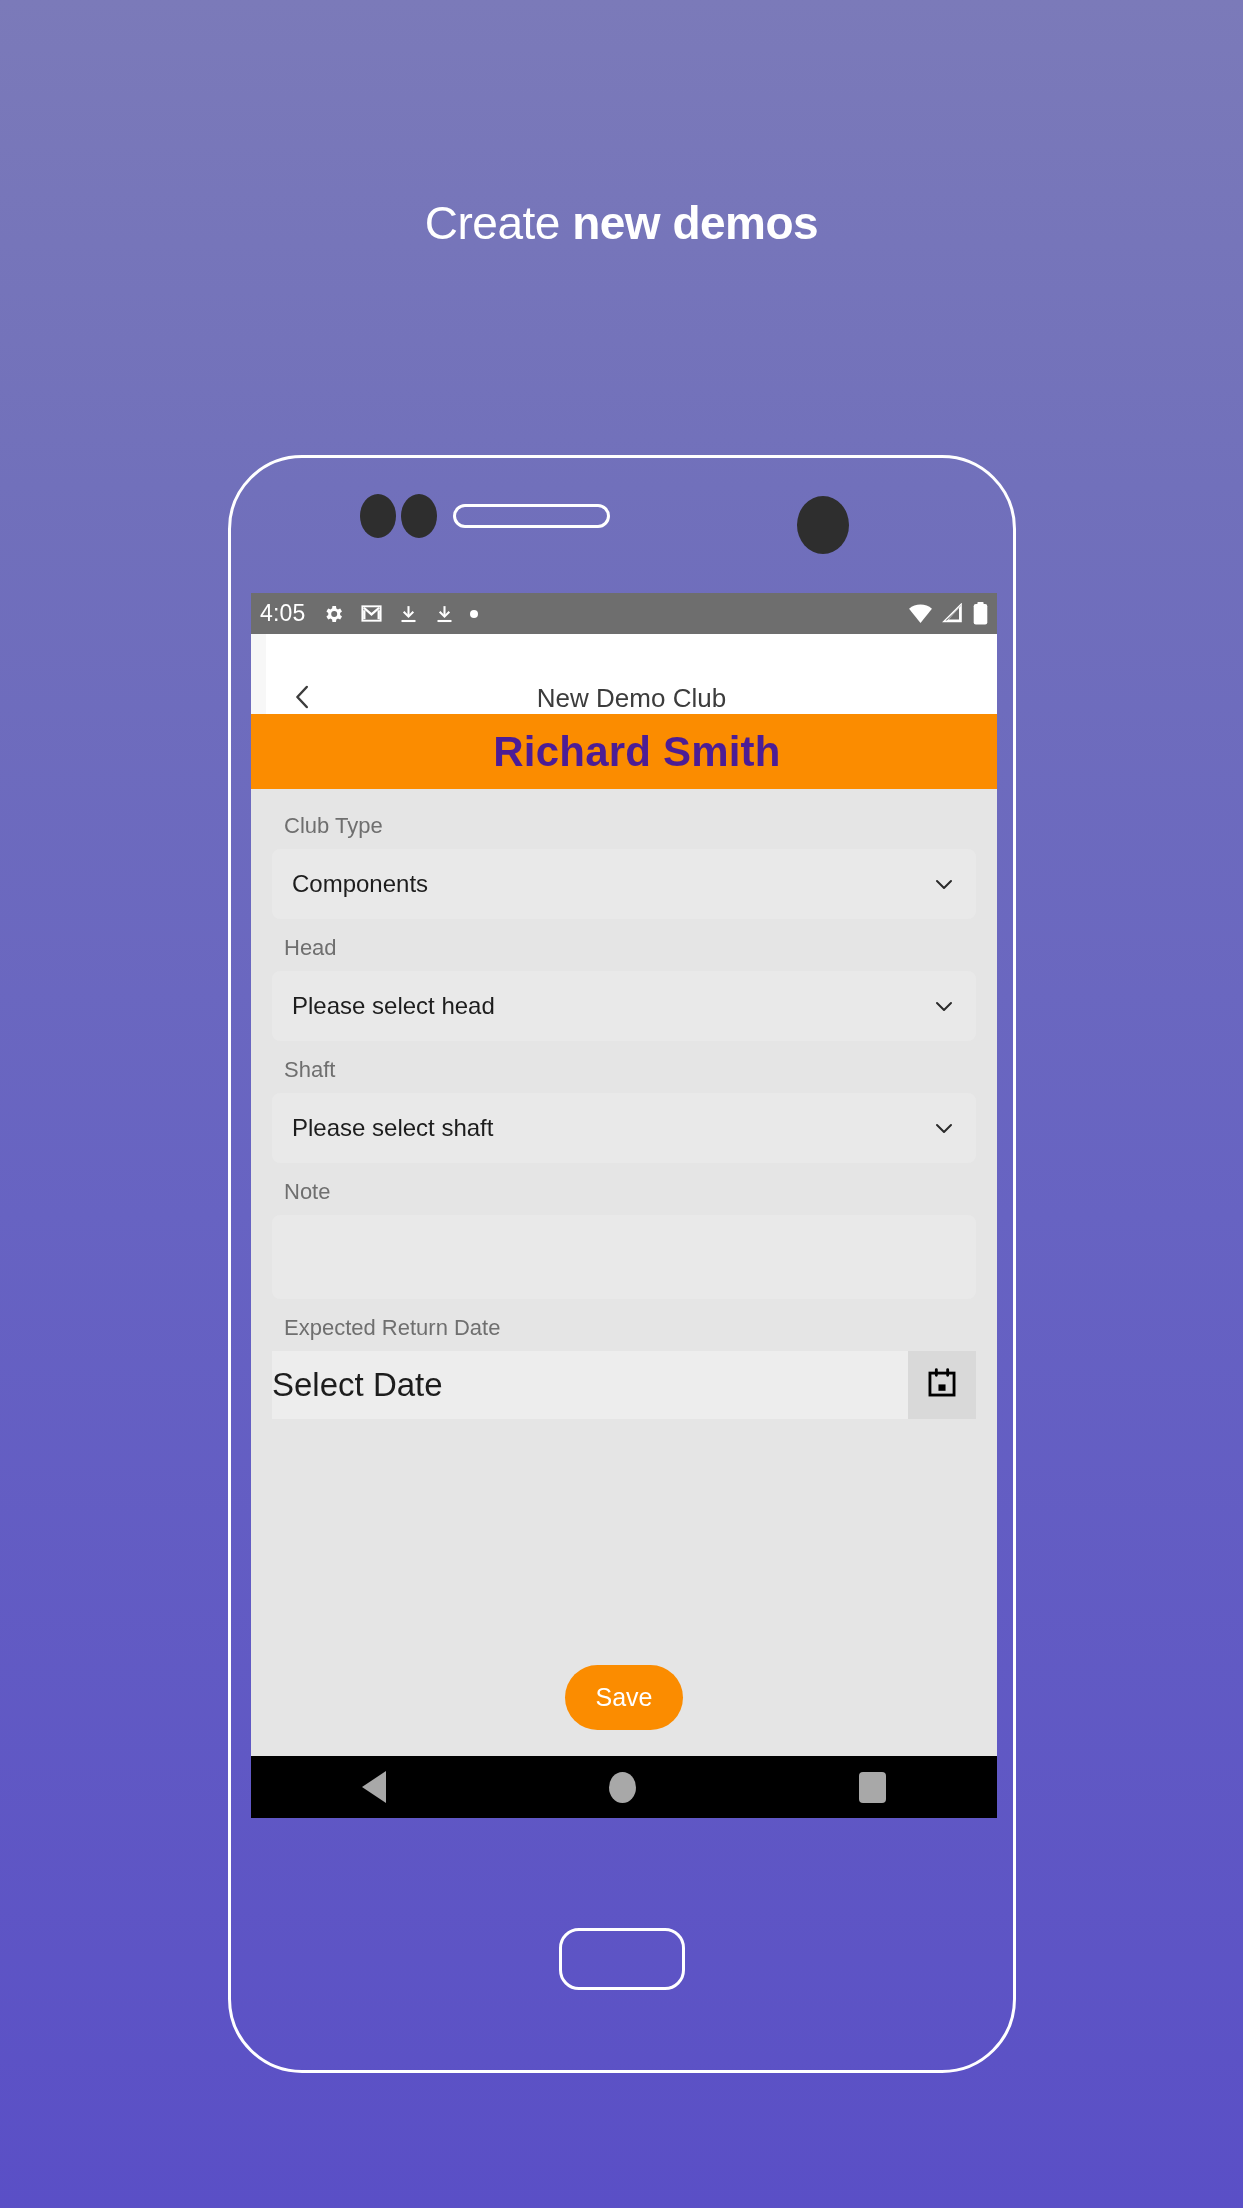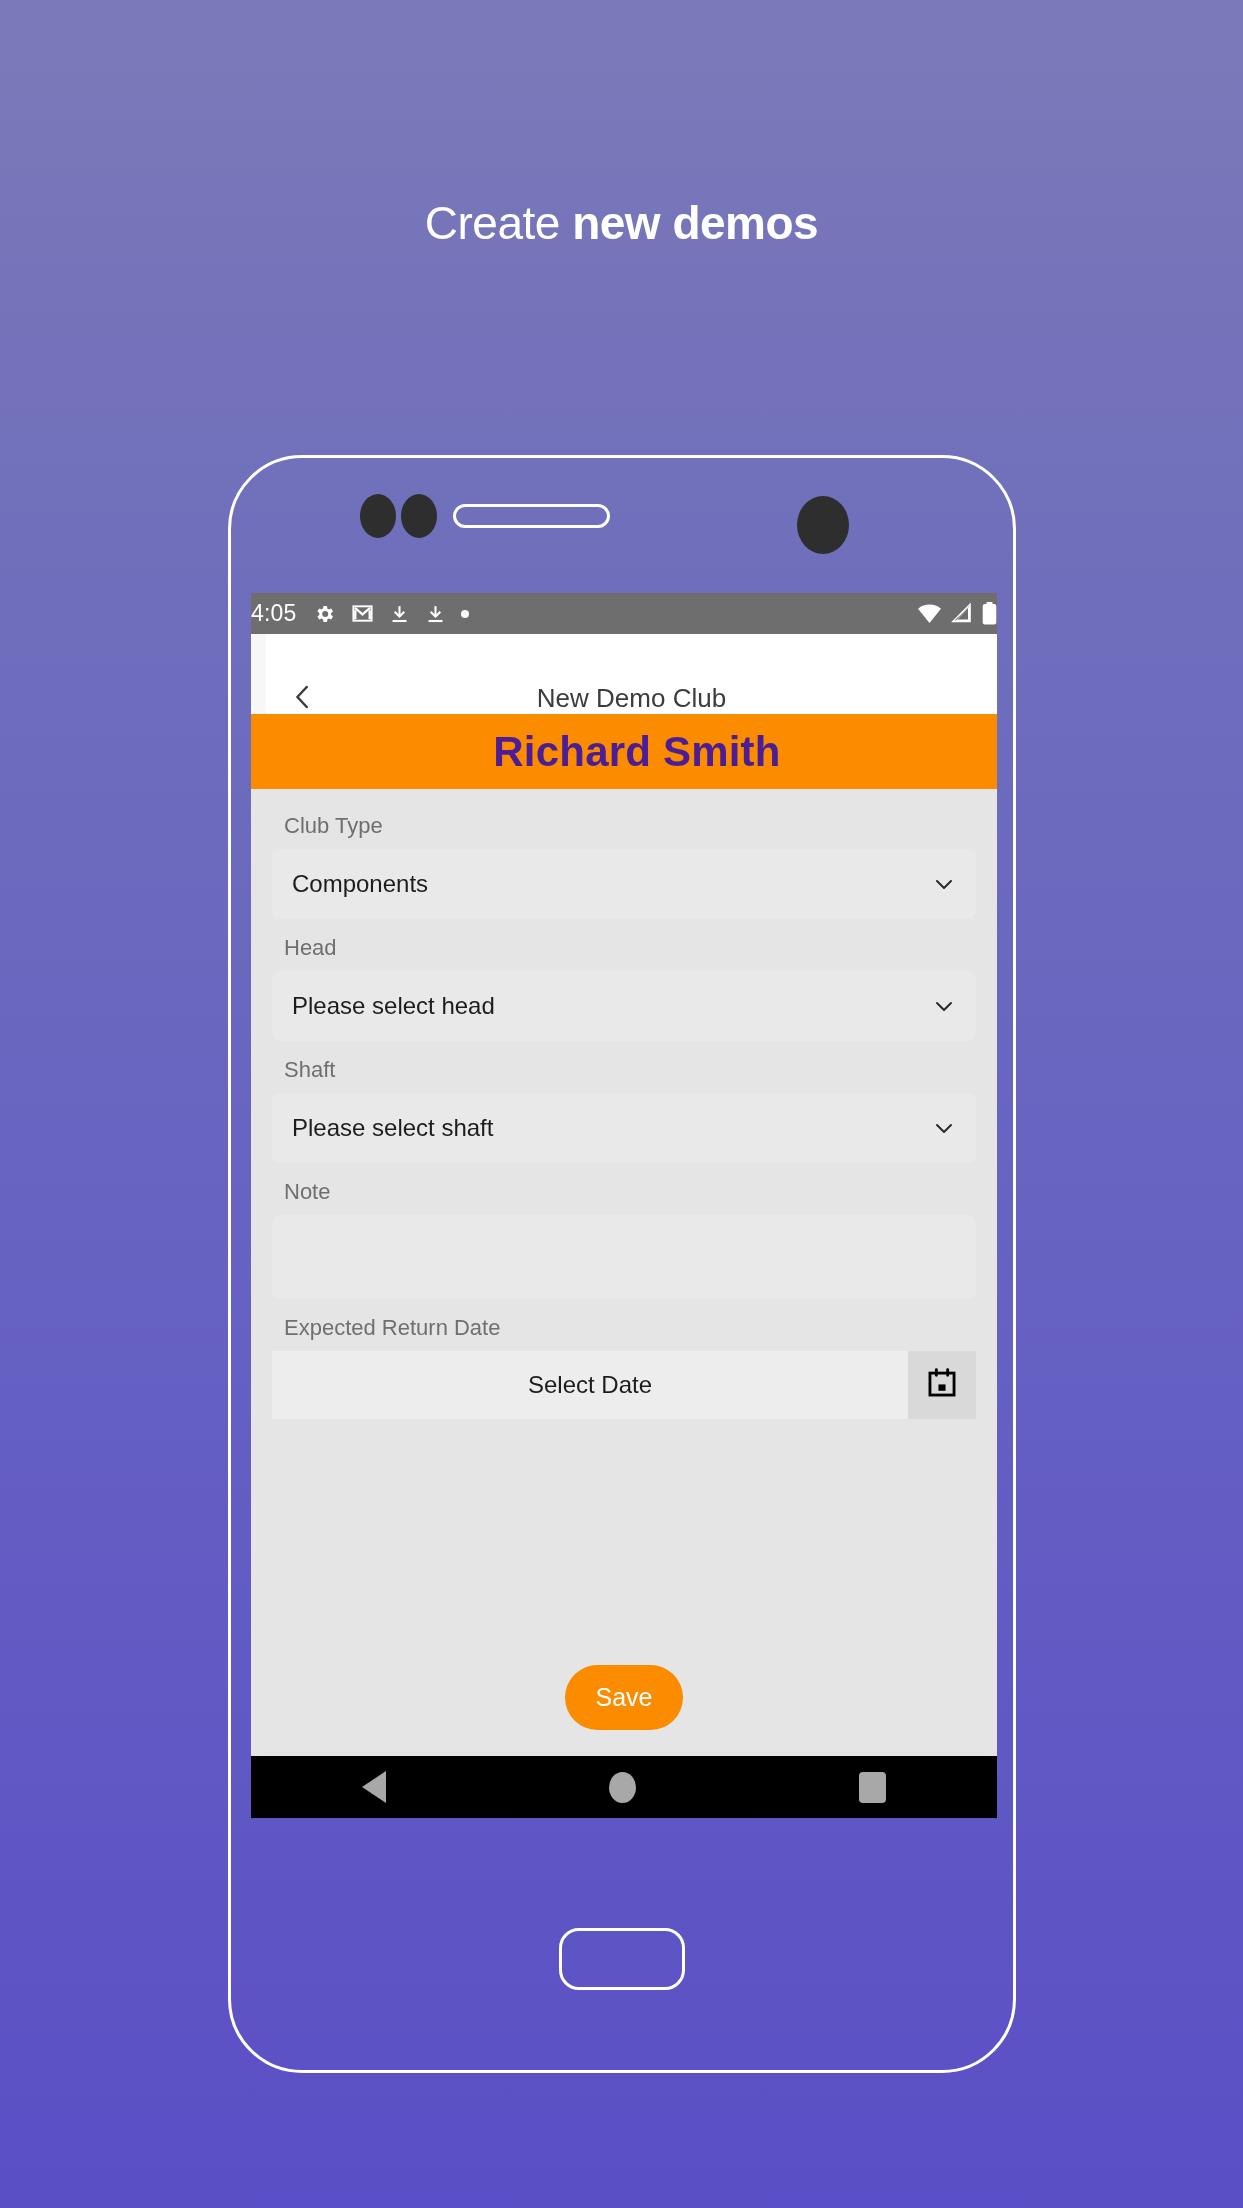--- a/index.html
+++ b/index.html
@@ -80,21 +80,21 @@
     background:#f7f7f7;
     overflow:hidden;
     display:flex; flex-direction:column;
   }
 
   
   .statusbar {
     height:41px; flex:0 0 41px;
     background:#6e6e6e;
     display:flex; align-items:center;
-    padding:0 0;
+    padding:0 9px;
     color:#ffffff;
   }
   .sb-time { font-size:23px; font-weight:400; letter-spacing:0.2px; }
   .sb-left { display:flex; align-items:center; gap:15px; }
   .sb-icon { display:flex; align-items:center; }
   .sb-spacer { flex:1 1 auto; }
   .sb-right { display:flex; align-items:center; gap:9px; }
   .sb-dot { width:8px; height:8px; border-radius:50%; background:#ffffff; display:block; }
 
   
@@ -171,22 +171,22 @@
   }
 
   
   .date-row {
     display:flex; align-items:stretch;
     height:68px;
   }
   .date-field {
     flex:1 1 auto;
     background:#ededed;
-    display:flex; align-items:center; justify-content:center;
-    font-size:24px;
+    display:flex; align-items:center; justify-content:flex-start;
+    font-size:33px;
     color:#1d1d1d;
     cursor:pointer;
   }
   .cal-btn {
     flex:0 0 68px;
     background:#d9d9d9;
     display:flex; align-items:center; justify-content:center;
     cursor:pointer;
   }
 

